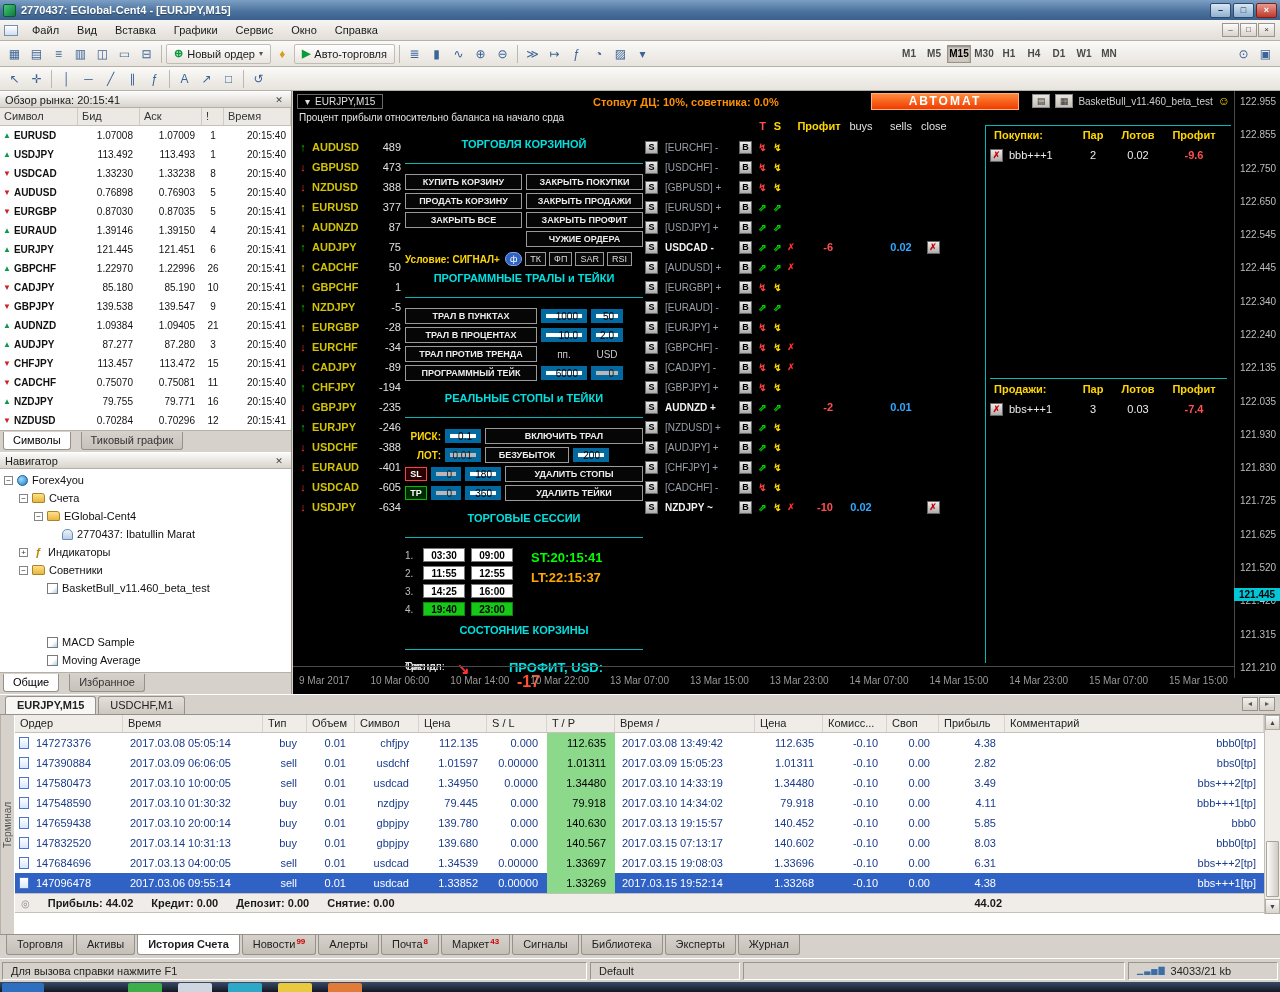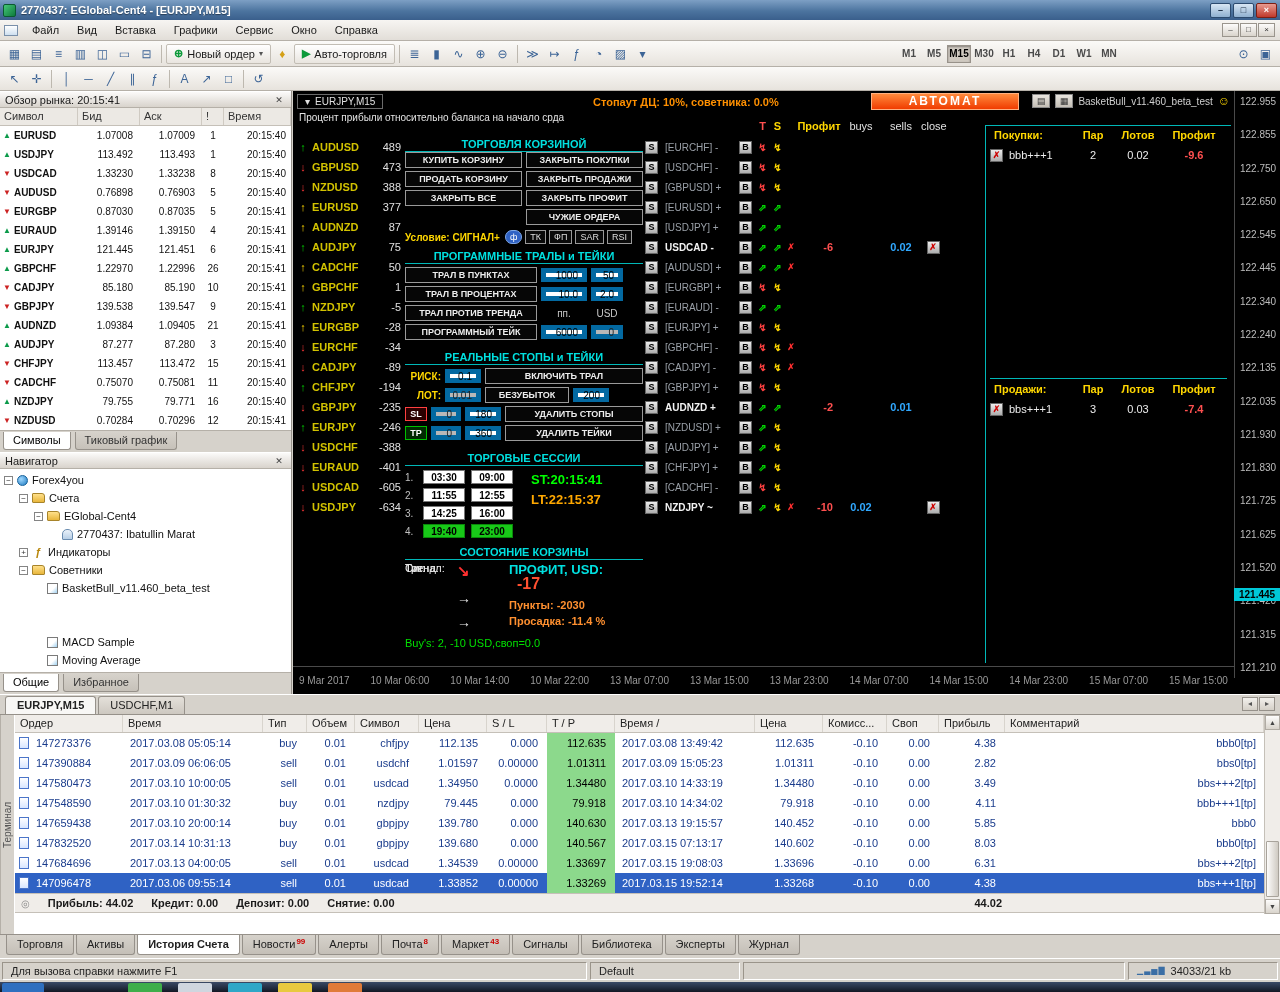--- a/index.html
+++ b/index.html
@@ -43,21 +43,21 @@
 .mw-head{display:grid;grid-template-columns:78px 62px 62px 22px 1fr;background:#ece9e4;border-bottom:1px solid #c5c0b8;height:18px;flex:0 0 18px}
 .mw-head span{padding:2px 4px;border-right:1px solid #cfcac2;font-size:11px;color:#333;overflow:hidden}
 #mw-rows{background:#fff;flex:0 0 304px;overflow:hidden}
 .mw-row{display:grid;grid-template-columns:78px 62px 62px 22px 1fr;height:19px;align-items:center;background:#fff}
 .mw-row .sym{display:flex;align-items:center;gap:3px;padding-left:3px;font-weight:bold;color:#111;font-size:10px}
 .arr{font-size:8px}
 .arr.up{color:#0b9a4a}.arr.down{color:#cc2222}
 .mw-row .num{text-align:right;padding-right:7px;color:#111;font-size:10px}
 .mw-row .ex{text-align:center;color:#111;font-size:10px}
 .mw-row .tm{text-align:right;padding-right:5px;color:#111;font-size:10px}
-.subtabs{height:22px;flex:0 0 22px;background:#d6d2cb;display:flex;align-items:flex-start;padding:1px 3px 0;gap:4px;border-top:1px solid #b5b0a8}
+.subtabs{height:22px;flex:0 0 22px;background:#d6d2cb;display:flex;align-items:flex-start;padding:1px 3px 0;gap:10px;border-top:1px solid #b5b0a8}
 .subtab{padding:2px 9px 3px;font-size:11px;color:#333;border:1px solid #96918a;border-top:none;border-radius:0 0 3px 3px;background:linear-gradient(#d6d2cb,#c6c1b9)}
 .subtab.active{background:#fff;color:#000}
 #nav-tree{flex:1;background:#fff;overflow:hidden;padding-top:2px}
 .tree-row{display:flex;align-items:center;height:18px;font-size:11px;color:#111;gap:4px;white-space:nowrap}
 .expander{width:9px;height:9px;flex:0 0 9px;border:1px solid #848484;background:#fff;font-size:8px;line-height:7px;text-align:center;color:#333}
 .exp-sp{width:9px;flex:0 0 9px}
 .ico-globe{width:11px;height:11px;flex:0 0 11px;border-radius:50%;background:radial-gradient(circle at 35% 35%,#9fd8ff,#1f7ac0);border:1px solid #15619b}
 .ico-folder{width:13px;height:10px;flex:0 0 13px;background:linear-gradient(#ffe08a,#e8b63c);border:1px solid #a8842a;border-radius:1px 3px 1px 1px}
 .ico-acc{width:11px;height:11px;flex:0 0 11px;background:linear-gradient(#eaf2fa,#b8cfe6);border:1px solid #6a8cb0;border-radius:5px 5px 1px 1px}
 .ico-f{color:#b8860b;font-weight:bold;font-style:italic;font-size:11px;width:12px;flex:0 0 12px;text-align:center}
@@ -81,21 +81,21 @@
 .subtitle{position:absolute;left:6px;top:21px;color:#e4e4e4;font-size:10px}
 
 .left-rows{position:absolute;left:5px;top:46px;width:103px}
 .lrow{height:20px;display:flex;align-items:center;gap:4px}
 .lrow .a{width:10px;font-size:11px;font-weight:bold;text-align:center}
 .a.g{color:#00d000}.a.r{color:#ff3838}.a.y{color:#ffd700}
 .lrow .s{color:#d2c200;font-weight:bold;font-size:11px;flex:1}
 .lrow .v{color:#e0e0e0;font-size:11px;text-align:right;min-width:30px}
 
 .mid{position:absolute;left:112px;top:44px;width:238px}
-.sec-h{color:#00e0e0;font-weight:bold;font-size:11px;text-align:center;border-bottom:1px solid #00b8b8;padding-bottom:1px;margin:3px 0 0;white-space:nowrap}
+.sec-h{color:#00e0e0;font-weight:bold;font-size:11px;text-align:center;border-bottom:1px solid #00b8b8;padding-bottom:13px;margin:3px 0 10px;white-space:nowrap}
 .mt4{margin-top:6px}.mt8{margin-top:11px}.mt6{margin-top:8px}
 .btn{background:#060606;border:1px solid #9a9a9a;color:#ededed;font-size:9px;font-weight:bold;height:16px;display:flex;align-items:center;justify-content:center;white-space:nowrap;overflow:hidden}
 .btn-empty{height:16px}
 .inp{background:#fff;color:#000;font-size:10px;height:14px;display:flex;align-items:center;justify-content:flex-end;padding:0 4px;border:5px solid #0369a1}
 .inp.dis{background:#b8b8b8;color:#222}
 .basket-grid{display:grid;grid-template-columns:1fr 1fr;gap:3px 4px}
 .cond{display:flex;align-items:center;gap:3px;margin:5px 0 2px}
 .cond .cl{color:#ffd700;font-size:10px;font-weight:bold;margin-right:2px;white-space:nowrap}
 .cbtn{border:1px solid #999;background:#0a0a0a;color:#ddd;font-size:9px;height:14px;padding:0 4px;display:flex;align-items:center}
 .cbtn.active{background:#2f62c4;color:#fff;border-color:#7fa8e8;border-radius:7px}

